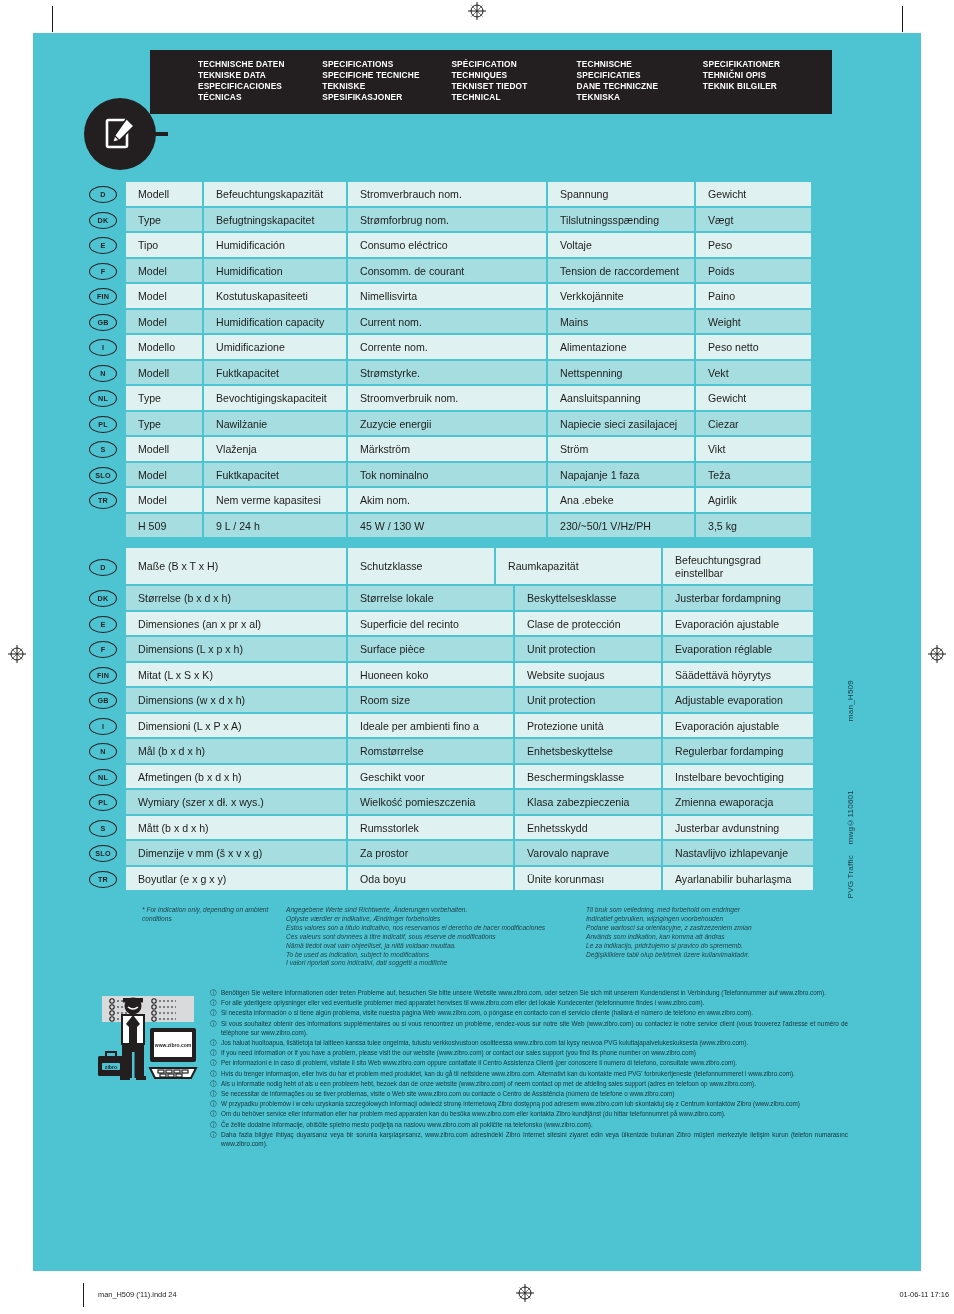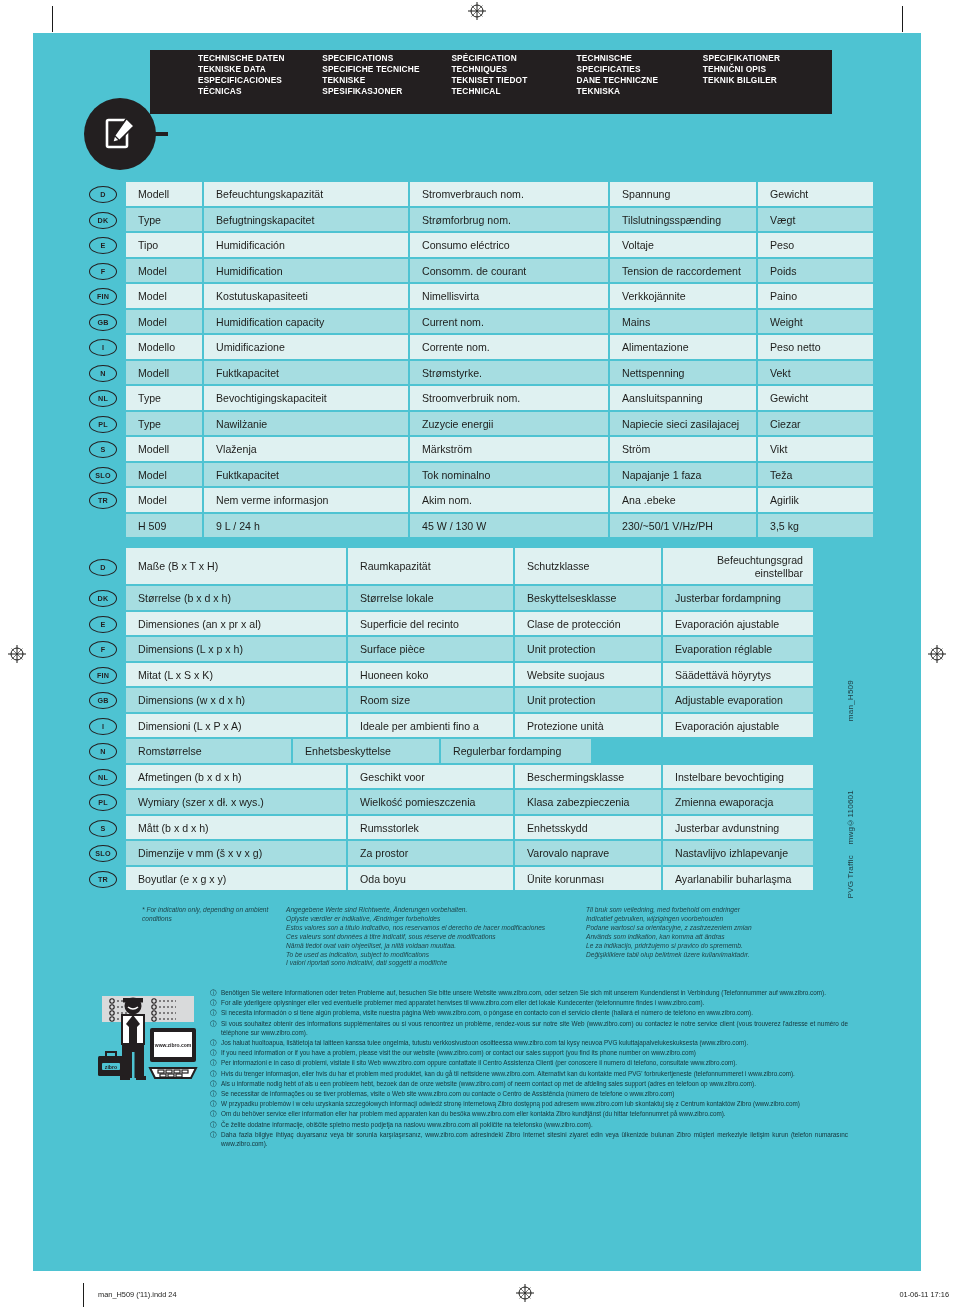--- a/index.html
+++ b/index.html
@@ -22,21 +22,21 @@
     position:absolute;left:33px;top:33px;width:888px;height:1238px;
     background:#4ec3d2;
   }
 
   
   .hdrbar{
     position:absolute;left:150px;top:50px;width:682px;height:64px;
     background:#231f20;
   }
   .hdr-cols{
-    display:flex;height:100%;padding:3px 0 0 48px;box-sizing:border-box;
+    display:flex;height:100%;padding:9px 0 0 48px;box-sizing:border-box;
   }
   .hdr-col{
     color:#ffffff;font-weight:bold;font-size:8.3px;line-height:11.1px;
     letter-spacing:.15px;white-space:pre-line;
   }
   .hc0{width:125px}.hc1{width:126px}.hc2{width:130px}.hc3{width:127px}.hc4{width:130px}
 
   
   .badge{
     position:absolute;left:84px;top:98px;width:72px;height:72px;
@@ -55,35 +55,35 @@
   .flag{
     width:40px;min-width:40px;display:flex;align-items:center;justify-content:center;
     padding-right:6px;box-sizing:border-box;
   }
   .flag .oval{
     width:26px;height:15px;border:1.3px solid #231f20;border-radius:50%;
     display:flex;align-items:center;justify-content:center;
     font-size:7.2px;font-weight:bold;color:#231f20;letter-spacing:.2px;
     background:transparent;
   }
-  .cells{display:flex;flex:1;border-bottom:2px solid #4ec3d2;text-align:right;}
+  .cells{display:flex;flex:1;border-bottom:2px solid #4ec3d2;}
   .cells.last{border-bottom:none;}
   .cell{
     padding:6px 10px 5px 12px;box-sizing:border-box;
     font-size:10.6px;color:#1d1d1b;line-height:12.5px;
     display:flex;align-items:center;
     border-right:2px solid #4ec3d2;
   }
   .cell:last-child{border-right:none;}
   .rA .cell{background:#dff1f1;}
   .rB .cell{background:#a6dde1;}
 
   
   .t1 .c0{width:78px}
-  .t1 .c1{width:206px}
+  .t1 .c1{width:144px}
   .t1 .c2{width:200px}
   .t1 .c3{width:148px}
   .t1 .c4{width:115px}
   
   .t2 .c0{width:222px}
   .t2 .c1{width:167px}
   .t2 .c2{width:148px}
   .t2 .c3{width:150px}
 
   
@@ -338,21 +338,21 @@
           <div class="cell c3">Napajanje 1 faza</div>
           <div class="cell c4">Teža</div>
         </div>
       </div>
       <div class="tblrow">
         <div class="flag">
           <div class="oval">TR</div>
         </div>
         <div class="cells rA">
           <div class="cell c0">Model</div>
-          <div class="cell c1">Nem verme informasjon</div>
+          <div class="cell c1">Nem verme kapasitesi</div>
           <div class="cell c2">Akim nom.</div>
           <div class="cell c3">Ana .ebeke</div>
           <div class="cell c4">Agirlik</div>
         </div>
       </div>
       <div class="tblrow">
         <div class="flag"></div>
         <div class="cells last rB">
           <div class="cell c0">H 509</div>
           <div class="cell c1">9 L / 24 h</div>
@@ -363,22 +363,22 @@
       </div>
     </div>
 
   <div class="tbl-wrap t2" id="table2">
       <div class="tblrow">
         <div class="flag">
           <div class="oval">D</div>
         </div>
         <div class="cells rA">
           <div class="cell c0">Maße (B x T x H)</div>
+          <div class="cell c2">Schutzklasse</div>
           <div class="cell c1">Raumkapazität</div>
-          <div class="cell c2">Schutzklasse</div>
           <div class="cell c3">Befeuchtungsgrad einstellbar</div>
         </div>
       </div>
       <div class="tblrow">
         <div class="flag">
           <div class="oval">DK</div>
         </div>
         <div class="cells rB">
           <div class="cell c0">Størrelse (b x d x h)</div>
           <div class="cell c1">Størrelse lokale</div>
@@ -439,20 +439,21 @@
           <div class="cell c1">Ideale per ambienti fino a</div>
           <div class="cell c2">Protezione unità</div>
           <div class="cell c3">Evaporación ajustable</div>
         </div>
       </div>
       <div class="tblrow">
         <div class="flag">
           <div class="oval">N</div>
         </div>
         <div class="cells rB">
+          <div class="cell c0">Mål (b x d x h)</div>
           <div class="cell c1">Romstørrelse</div>
           <div class="cell c2">Enhetsbeskyttelse</div>
           <div class="cell c3">Regulerbar fordamping</div>
         </div>
       </div>
       <div class="tblrow">
         <div class="flag">
           <div class="oval">NL</div>
         </div>
         <div class="cells rA">

